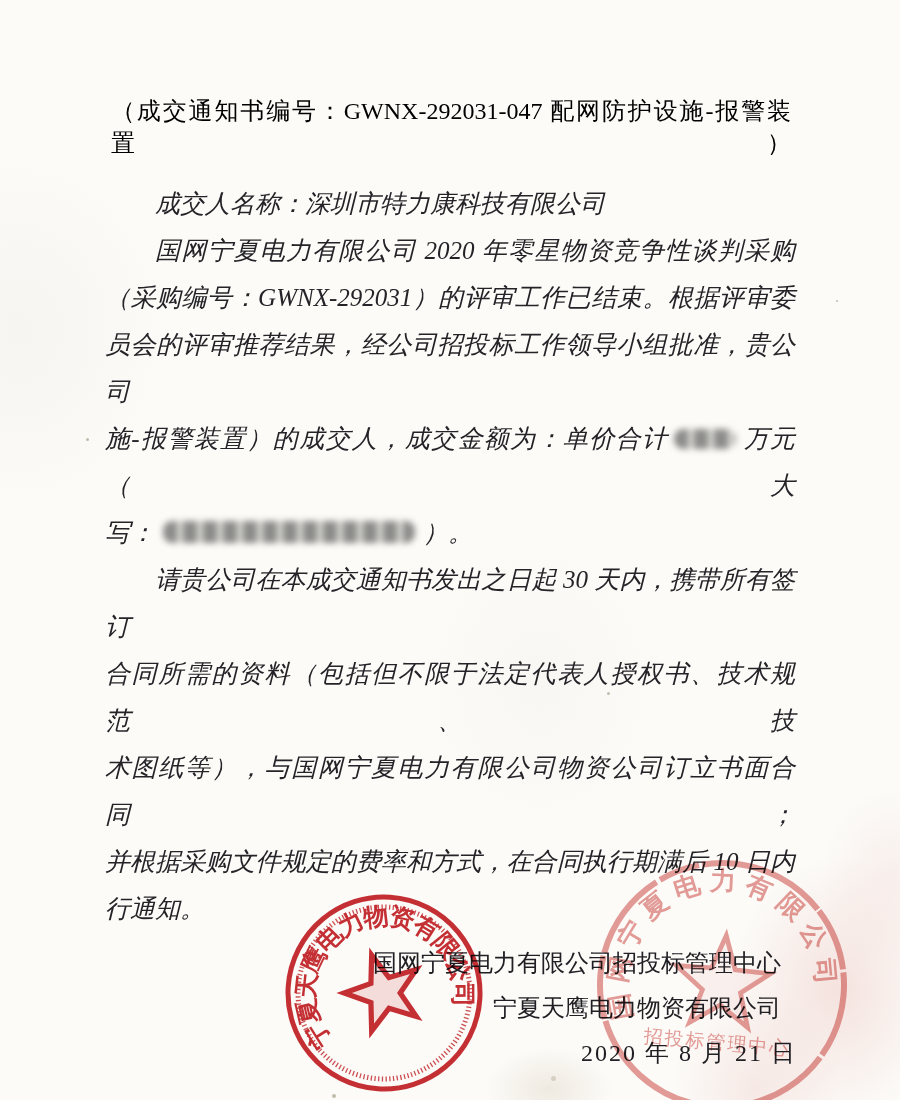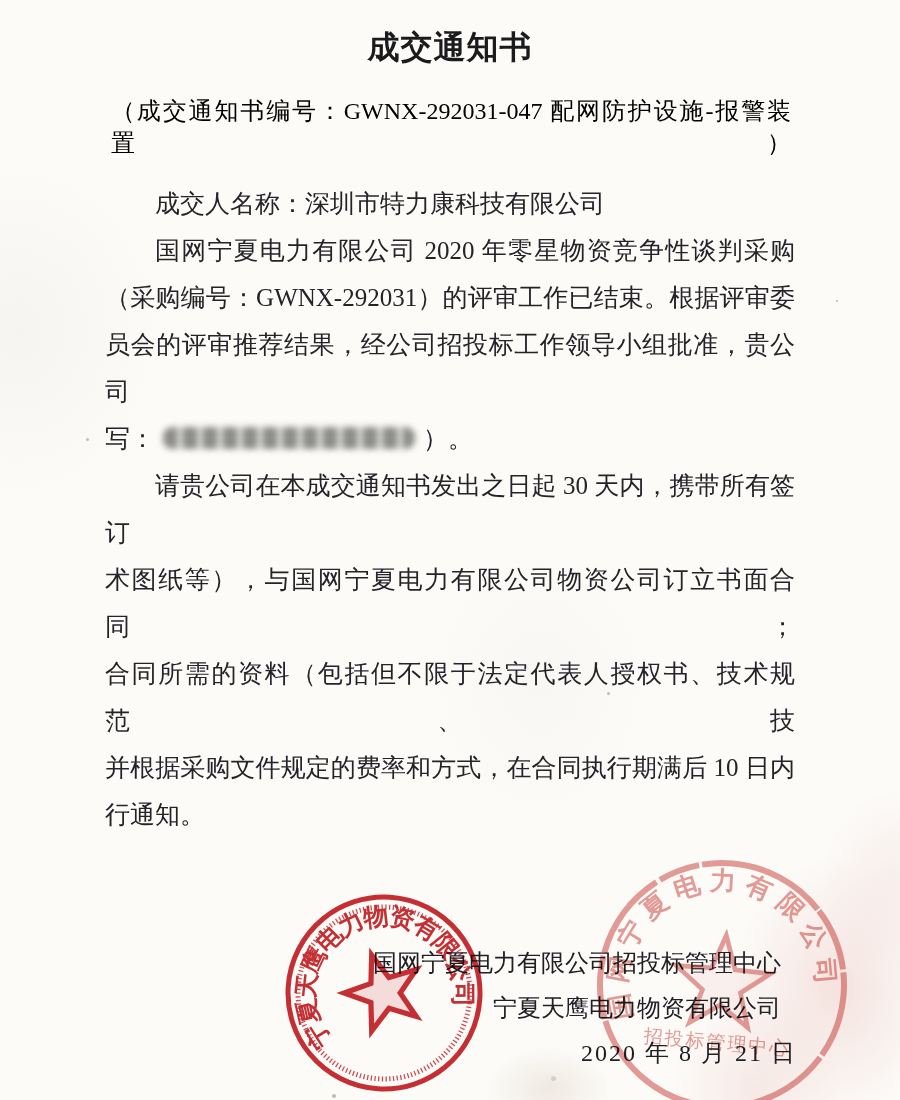--- a/index.html
+++ b/index.html
@@ -27,21 +27,21 @@
   }
   .doc-subtitle {
     position:absolute; top:95px; left:111px; width:680px;
     font-size:24px; color:#000000;
     text-align:justify; text-align-last:justify;
   }
   .body-text {
     position:absolute; left:105px; top:180px; width:690px;
     font-size:25px; line-height:47px; color:#242428;
   }
-  .line { min-height:47px; }
+  .line { min-height:47px;font-style:italic; }
   .line.indent { text-indent:50px; }
   .line.fill { text-align:justify; text-align-last:justify; }
   .redact {
     display:inline-block; vertical-align:-2px; border-radius:9px;
     background:repeating-linear-gradient(90deg,#70706e 0 14px,#cfcfcc 14px 20px);
     filter:blur(3px); opacity:0.8;
   }
   .redact-amount { width:62px; height:20px; margin:0 6px; }
   .redact-words  { width:252px; height:22px; margin:0 8px; }
   .signature {
@@ -52,35 +52,37 @@
   .stamp { position:absolute; mix-blend-mode:multiply; pointer-events:none; }
   .stamp-left  { left:278px; top:886px; width:212px; height:214px; opacity:0.92; }
   .stamp-right { left:585px; top:850px; width:274px; height:270px; opacity:0.55; }
 </style>
 </head>
 <body>
 
 <div class="page">
   <div class="texture"></div>
 
-  <div class="doc-title">成交通知书</div>
 
   <div class="doc-subtitle">（成交通知书编号：GWNX-292031-047 配网防护设施-报警装置）</div>
 
   <div class="body-text">
     <div class="line indent">成交人名称：深圳市特力康科技有限公司</div>
     <div class="line indent fill">国网宁夏电力有限公司 2020 年零星物资竞争性谈判采购</div>
     <div class="line fill">（采购编号：GWNX-292031）的评审工作已结束。根据评审委</div>
     <div class="line fill">员会的评审推荐结果，经公司招投标工作领导小组批准，贵公司</div>
+    <div class="line fill">
+      <span>施-报警装置）的成交人，成交金额为：单价合计</span><span class="redact redact-amount"></span><span>万元（大</span>
+    </div>
     <div class="line">
       <span>写：</span><span class="redact redact-words"></span><span>）。</span>
     </div>
     <div class="line indent fill">请贵公司在本成交通知书发出之日起 30 天内，携带所有签订</div>
+    <div class="line fill">合同所需的资料（包括但不限于法定代表人授权书、技术规范、技</div>
     <div class="line fill">术图纸等），与国网宁夏电力有限公司物资公司订立书面合同；</div>
-    <div class="line fill">合同所需的资料（包括但不限于法定代表人授权书、技术规范、技</div>
     <div class="line fill">并根据采购文件规定的费率和方式，在合同执行期满后 10 日内</div>
     <div class="line">行通知。</div>
   </div>
 
   <div class="signature">
     <div>国网宁夏电力有限公司招投标管理中心</div>
     <div>宁夏天鹰电力物资有限公司</div>
     <div><span class="sig-date">2020 年 8 月 21 日</span></div>
   </div>
 

